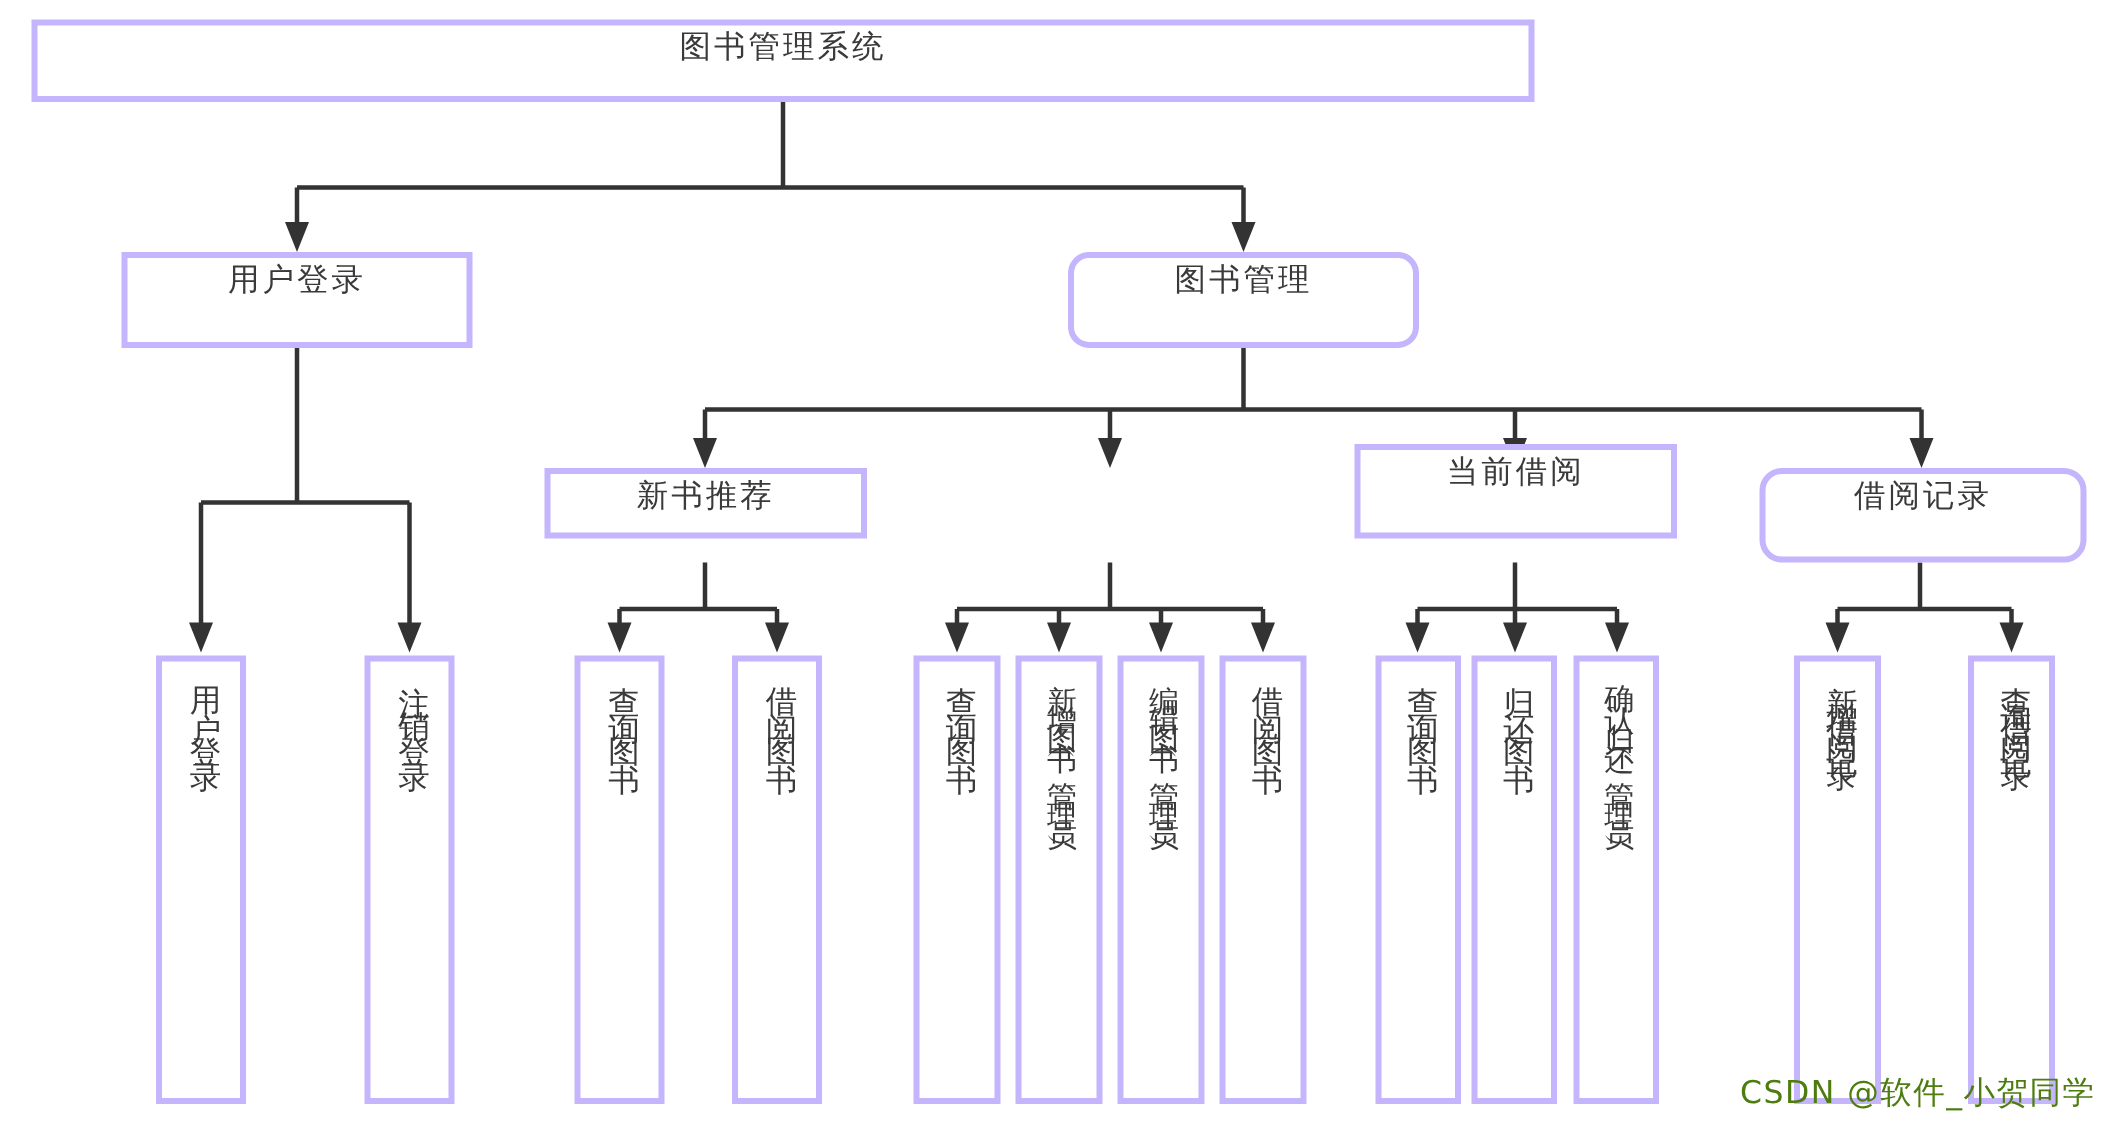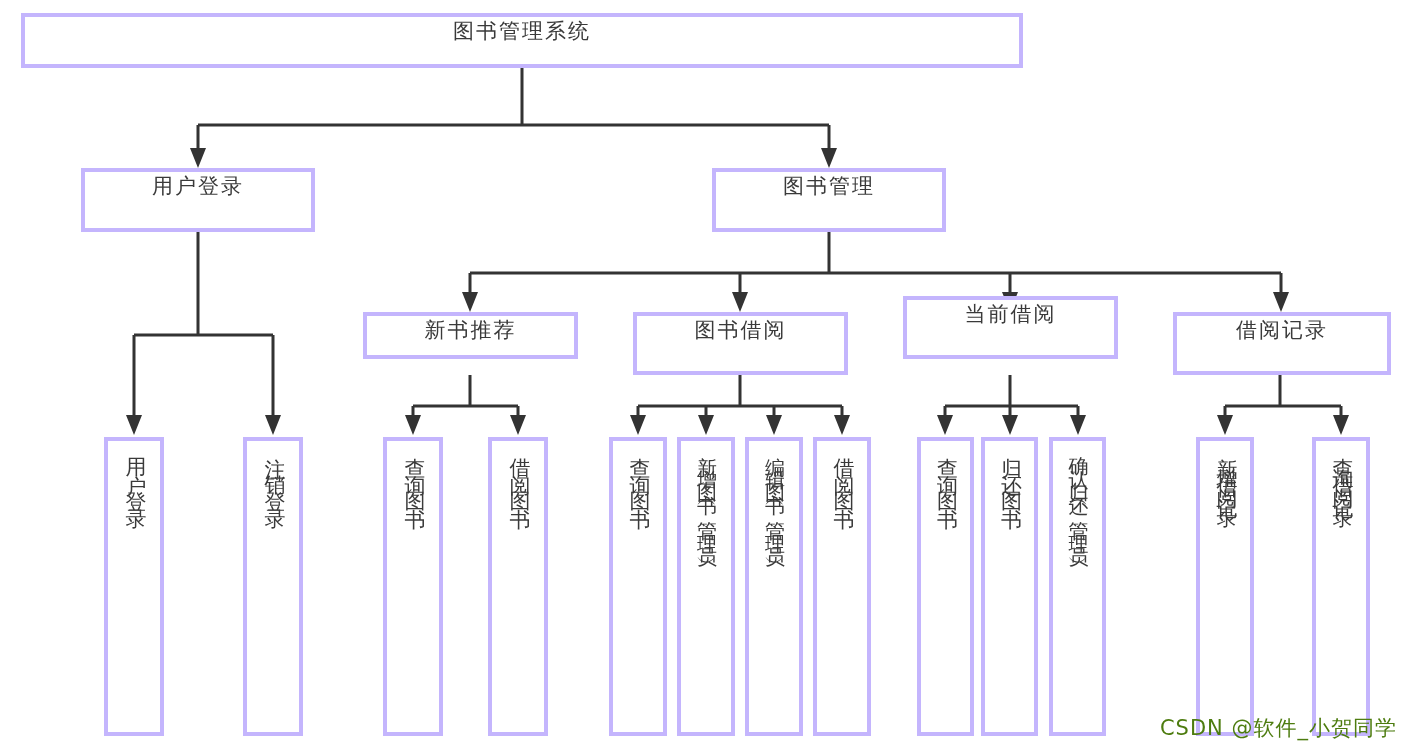--- a/index.html
+++ b/index.html
@@ -82,34 +82,31 @@
     <path d="M1217 415 H1233 L1225 435 Z M1333 415 H1349 L1341 435 Z" fill="#333333" stroke="none"></path>
   </svg>
 
   <div class="node" style="left:21px; top:13px; width:1002px; height:55px;">
     <span>图书管理系统</span>
   </div>
 
   <div class="node" style="left:81px; top:168px; width:234px; height:64px;">
     <span>用户登录</span>
   </div>
-  <div class="node" style="left:712px; top:168px; width:234px; height:64px;">
+  <div class="node" style="left:712px; top:168px; width:234px; height:64px;border-radius:14px;">
     <span>图书管理</span>
   </div>
 
   <div class="node" style="left:363px; top:312px; width:215px; height:47px;">
     <span>新书推荐</span>
   </div>
-  <div class="node" style="left:633px; top:312px; width:215px; height:63px;">
-    <span>图书借阅</span>
-  </div>
   <div class="node" style="left:903px; top:296px; width:215px; height:63px;">
     <span>当前借阅</span>
   </div>
-  <div class="node" style="left:1173px; top:312px; width:218px; height:63px;">
+  <div class="node" style="left:1173px; top:312px; width:218px; height:63px;border-radius:15px;">
     <span>借阅记录</span>
   </div>
 
   <div class="node v v-4 leaf" style="left:104px; width:60px;">
     <span>用户登录</span>
   </div>
   <div class="node v v-4 leaf" style="left:243px; width:60px;">
     <span>注销登录</span>
   </div>
 

